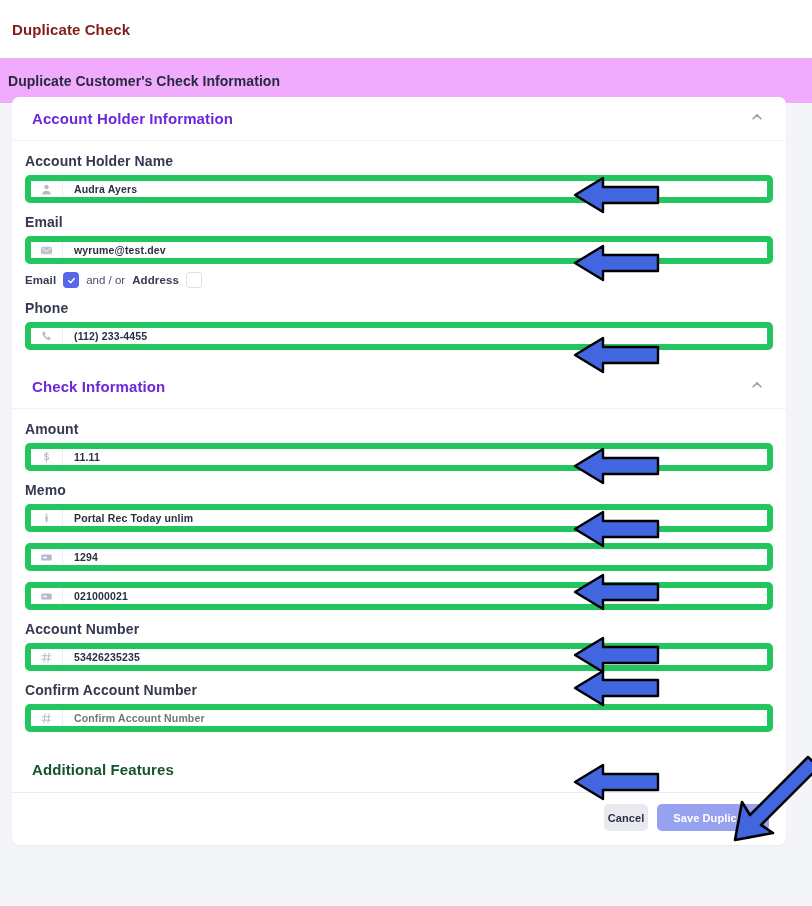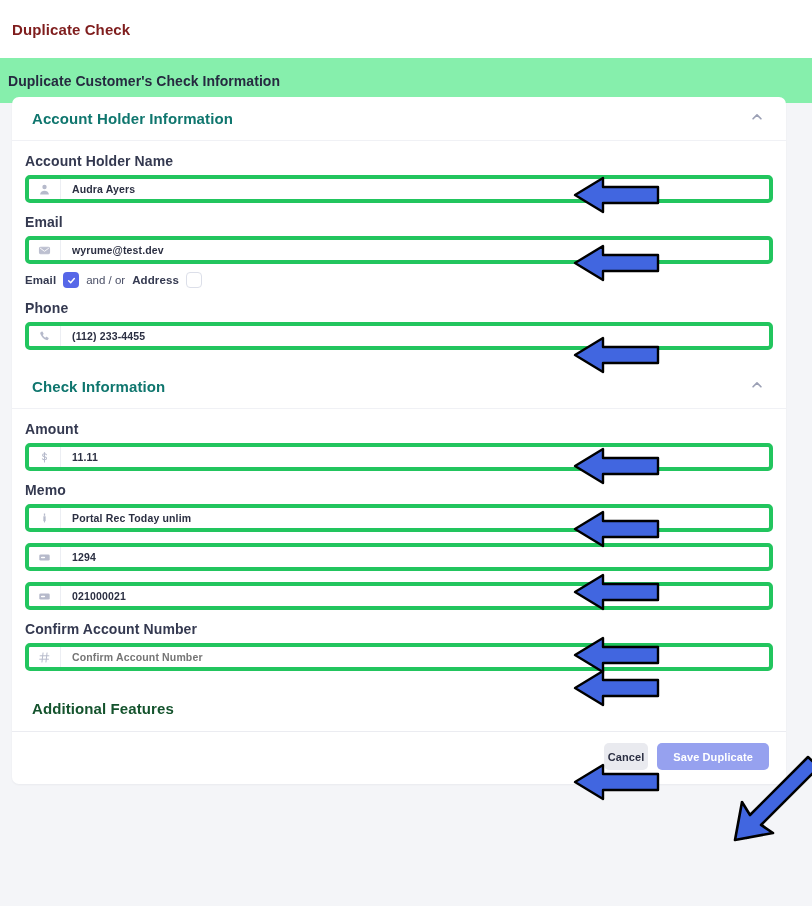--- a/index.html
+++ b/index.html
@@ -28,21 +28,21 @@
   .page-header h1 {
     font-size: 15px;
     font-weight: 700;
     letter-spacing: 0.1px;
     color: #7f1d1d;
   }
 
   
   .sub-header {
     height: 45px;
-    background: #86efac;
+    background: #f0abfc;
     display: flex;
     align-items: center;
     padding-left: 8px;
   }
   .sub-header h2 {
     font-size: 14px;
     font-weight: 700;
     color: #262a40;
     letter-spacing: 0.05px;
   }
@@ -64,21 +64,21 @@
     display: flex;
     align-items: center;
     justify-content: space-between;
     padding: 0 22px 0 20px;
     height: 44px;
     border-bottom: 1px solid #f0f1f5;
   }
   .section-head .title {
     font-size: 15px;
     font-weight: 700;
-    color: #0f766e;
+    color: #6d28d9;
     letter-spacing: 0.1px;
   }
   .chev {
     width: 14px;
     height: 14px;
     color: #9ba0b5;
     flex: none;
   }
 
   .section-body { padding: 12px 13px 4px 13px; }
@@ -89,21 +89,21 @@
     font-size: 14px;
     font-weight: 600;
     color: #343950;
     margin-bottom: 6px;
     letter-spacing: 0.1px;
   }
   .input-wrap {
     display: flex;
     align-items: stretch;
     height: 28px;
-    border: 4px solid #22c55e;
+    border: 6px solid #22c55e;
     border-radius: 5px;
     background: #ffffff;
     overflow: hidden;
   }
   .input-icon {
     width: 32px;
     flex: none;
     display: flex;
     align-items: center;
     justify-content: center;
@@ -332,20 +332,34 @@
         <span class="input-icon">
           <svg width="13" height="13" viewBox="0 0 16 16" fill="currentColor">
             <rect x="1.6" y="4.3" width="12.8" height="7.4" rx="1.6"></rect>
             <rect x="3.6" y="7" width="5.2" height="2" rx="1" fill="#ffffff"></rect>
           </svg>
         </span>
         <input class="input-text" type="text" value="021000021" style="">
       </div>
     </div>
 
+    <div class="field">
+      <div class="field-label">Account Number</div>
+      <div class="input-wrap">
+        <span class="input-icon">
+          <svg width="13" height="13" viewBox="0 0 16 16" fill="none" stroke="currentColor" stroke-width="1.2" stroke-linecap="round">
+            <line x1="6.2" y1="2.4" x2="4.9" y2="13.6"></line>
+            <line x1="11.1" y1="2.4" x2="9.8" y2="13.6"></line>
+            <line x1="2.6" y1="5.9" x2="13.4" y2="5.9"></line>
+            <line x1="2.1" y1="10.1" x2="12.9" y2="10.1"></line>
+          </svg>
+        </span>
+        <input class="input-text" type="text" value="53426235235" style="">
+      </div>
+    </div>
 
     <div class="field">
       <div class="field-label">Confirm Account Number</div>
       <div class="input-wrap">
         <span class="input-icon">
           <svg width="13" height="13" viewBox="0 0 16 16" fill="none" stroke="currentColor" stroke-width="1.2" stroke-linecap="round">
             <line x1="6.2" y1="2.4" x2="4.9" y2="13.6"></line>
             <line x1="11.1" y1="2.4" x2="9.8" y2="13.6"></line>
             <line x1="2.6" y1="5.9" x2="13.4" y2="5.9"></line>
             <line x1="2.1" y1="10.1" x2="12.9" y2="10.1"></line>

